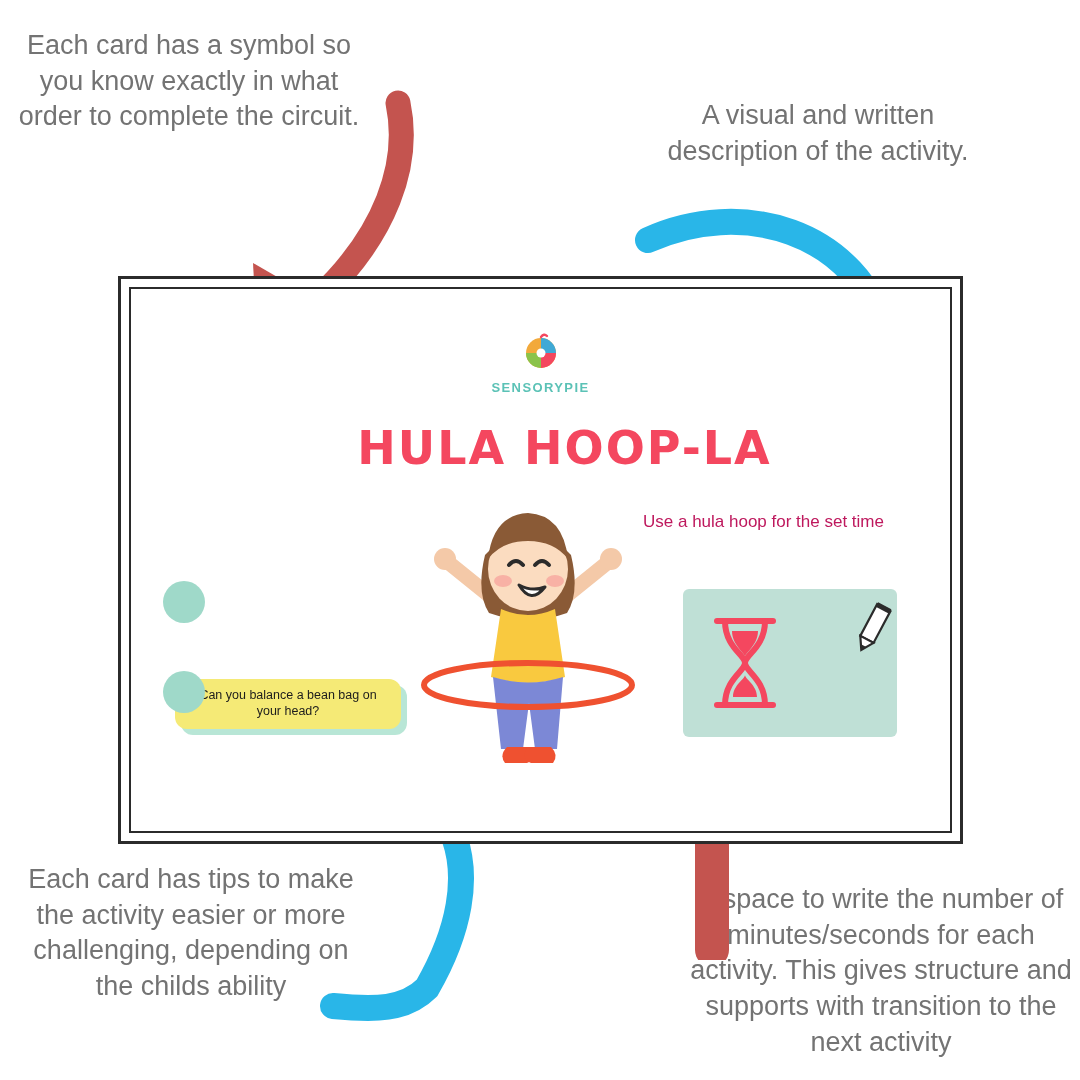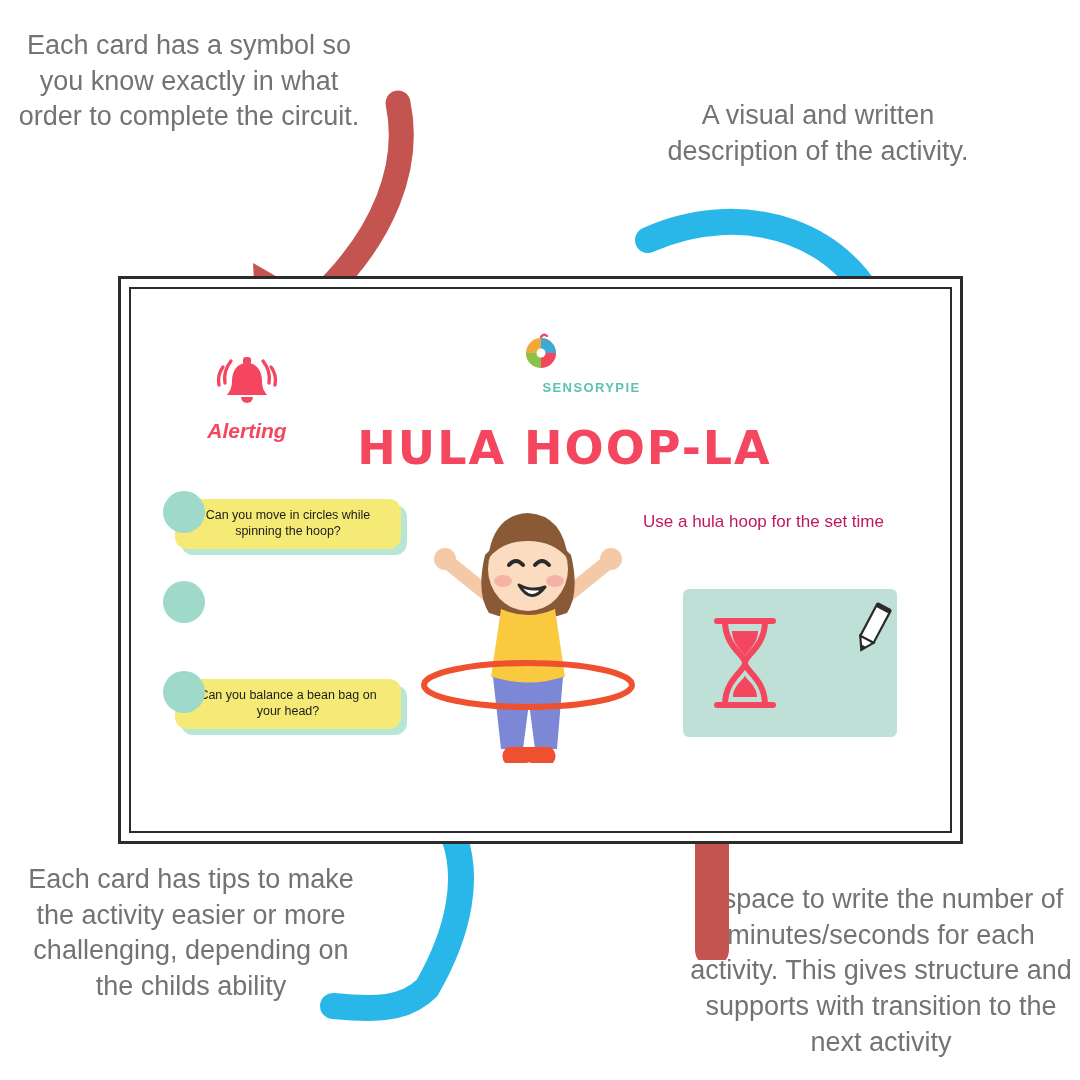--- a/index.html
+++ b/index.html
@@ -82,21 +82,20 @@
     transform: translateX(-50%);
     text-align: center;
     width: 200px;
   }
   #brand-name {
     font-size: 13px;
     letter-spacing: 1.4px;
     color: #5bc2b6;
     font-weight: bold;
     margin-top: 3px;
-    text-align: right;
   }
 
   
   #card-title {
     position: absolute;
     left: 50%;
     top: 132px;
     transform: translateX(-50%);
     font-size: 46px;
     font-weight: bold;
@@ -239,41 +238,21 @@
         <path d="M35 20 A15 15 0 0 1 20 35 L20 20 Z" fill="#f4475f"></path>
         <path d="M20 35 A15 15 0 0 1 5 20 L20 20 Z" fill="#8bc34a"></path>
         <circle cx="20" cy="20" r="4.5" fill="#ffffff"></circle>
         <path d="M20 4 q3 -4 6 -1" stroke="#f4475f" stroke-width="2.4" fill="none" stroke-linecap="round"></path>
       </svg>
       <div id="brand-name">SENSORYPIE</div>
     </div>
 
     <div id="card-title">HULA HOOP-LA</div>
 
-    <div id="alerting">
-      <svg width="76" height="62" viewBox="0 0 76 62">
-        <g fill="none" stroke="#f4475f" stroke-width="3.4" stroke-linecap="round">
-          <path d="M14 16 q-6 8 -4 18"></path>
-          <path d="M22 10 q-8 10 -6 22"></path>
-          <path d="M62 16 q6 8 4 18"></path>
-          <path d="M54 10 q8 10 6 22"></path>
-        </g>
-        <path d="M38 12 c10 0 15 8 15 18 c0 8 3 11 5 14 H18 c2 -3 5 -6 5 -14 c0 -10 5 -18 15 -18 Z" fill="#f4475f"></path>
-        <rect x="34" y="6" width="8" height="8" rx="3" fill="#f4475f"></rect>
-        <path d="M32 46 a6 6 0 0 0 12 0 Z" fill="#f4475f"></path>
-      </svg>
-      <div id="alerting-label">Alerting</div>
-    </div>
-
-    <div class="tip" id="tip-0">
-      <div class="bubble">
-        <span>Can you move in circles while spinning the hoop?</span>
-      </div>
-      <div class="dot"></div>
-    </div>
+
     <div class="tip" id="tip-1">
       <div class="dot"></div>
     </div>
     <div class="tip" id="tip-2">
       <div class="bubble">
         <span>Can you balance a bean bag on your head?</span>
       </div>
       <div class="dot"></div>
     </div>
 

